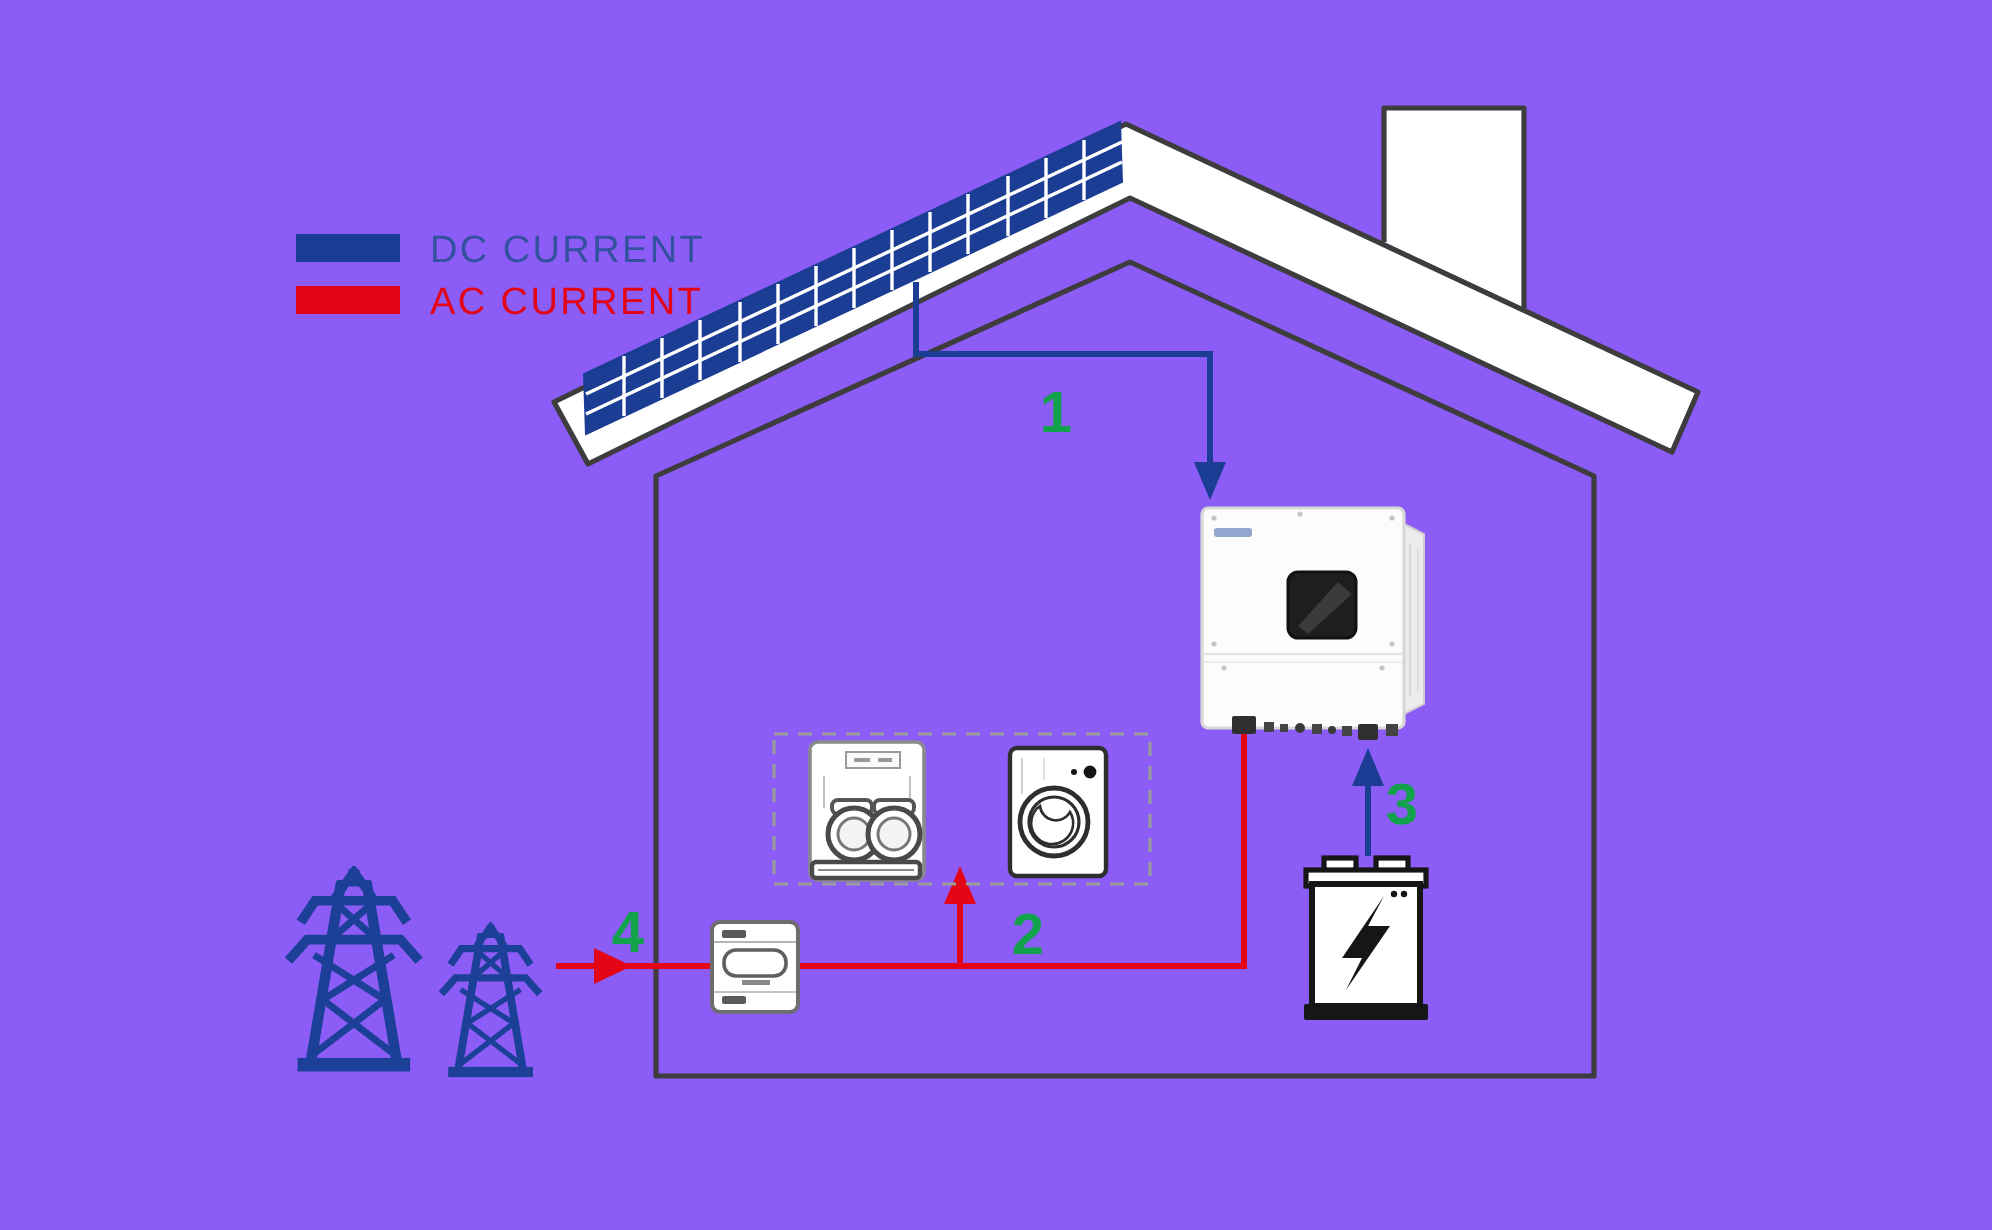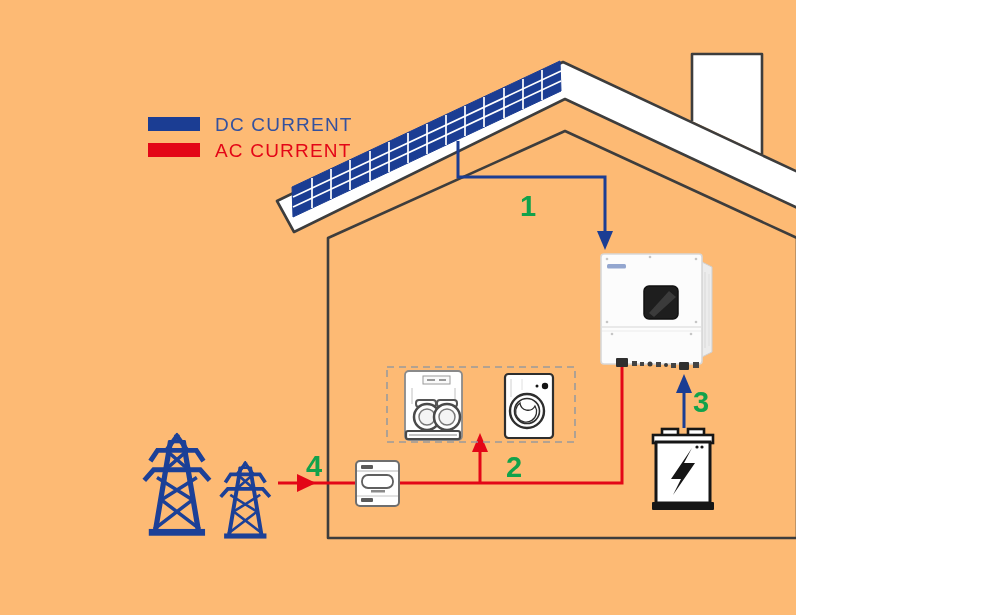--- a/index.html
+++ b/index.html
@@ -1,16 +1,16 @@
 <!DOCTYPE html>
 <html><head>
 <meta charset="utf-8">
 <style>
   html,body{margin:0;padding:0;background:#ffffff;}
-  .stage{position:relative;width:796px;height:615px;background:#fdba74;overflow:hidden;
+  .stage{position:relative;width:996px;height:615px;background:#8b5cf6;overflow:hidden;
          font-family:"Liberation Sans",sans-serif;}
   svg text{font-family:"Liberation Sans",sans-serif;}
   .legend-text{font-size:19px;letter-spacing:1.2px;}
   .flow-num{font-size:29px;font-weight:bold;}
 </style>
 </head>
 <body>
 
 <div class="stage">
 <svg width="1000" height="615" viewBox="0 0 1000 615">

